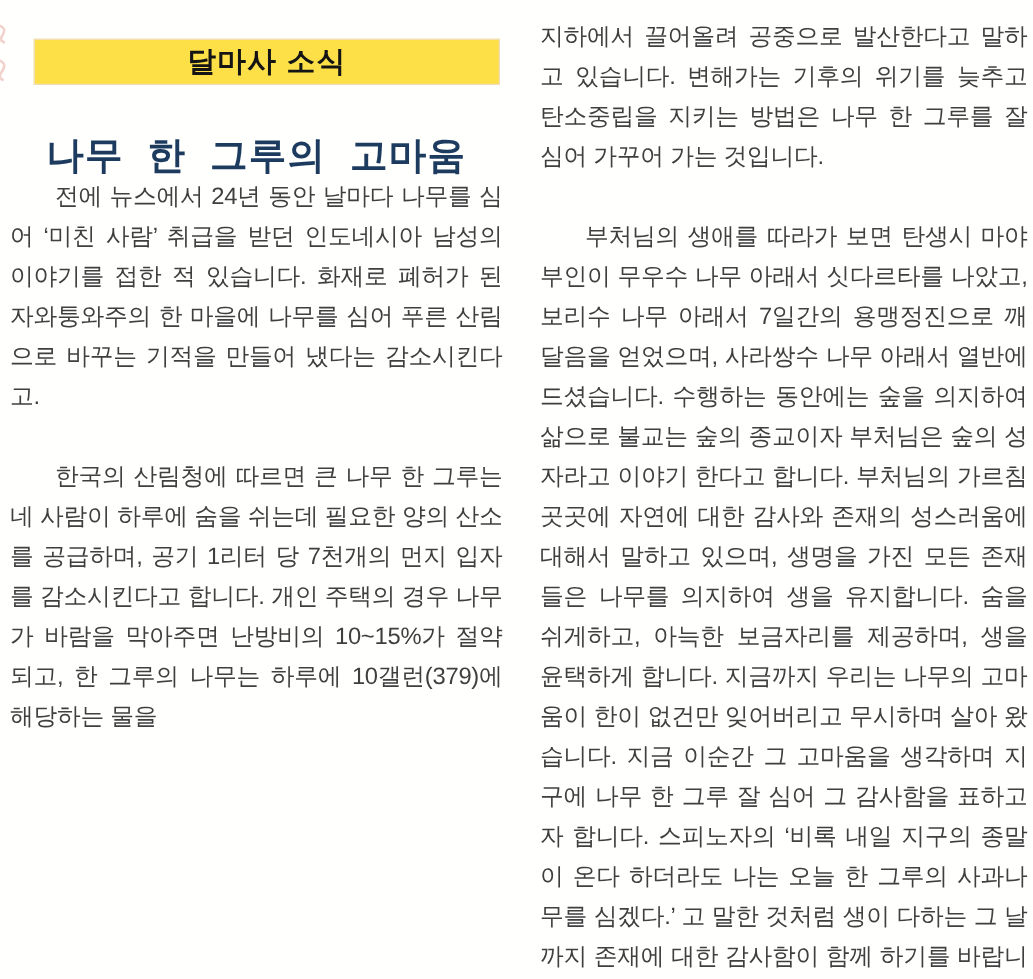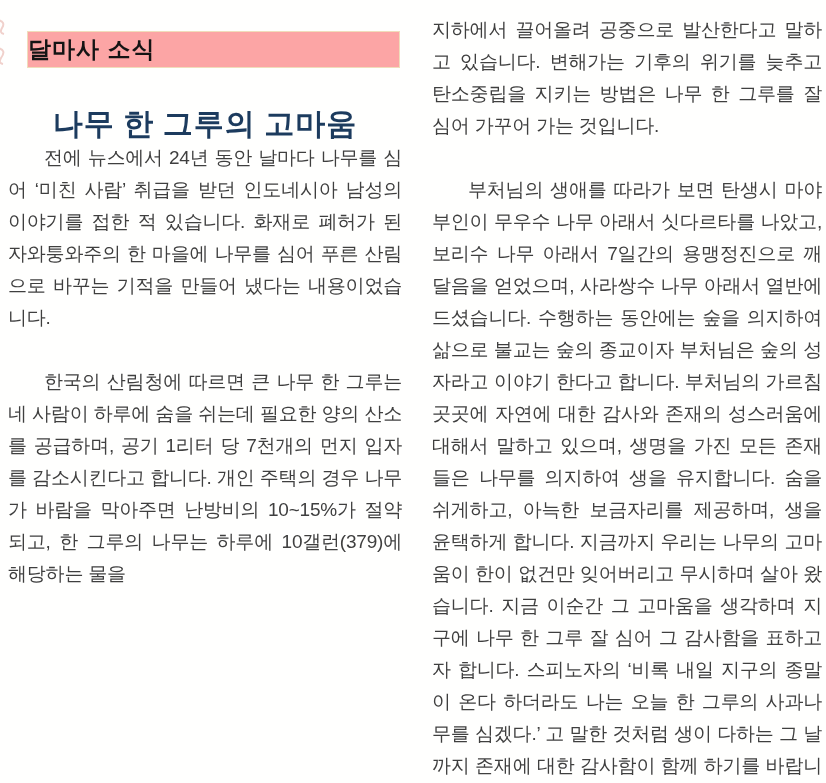--- a/index.html
+++ b/index.html
@@ -24,39 +24,40 @@
     width: 14px;
     height: 60px;
     opacity: 0.45;
   }
   .banner {
     position: absolute;
     left: 27px;
     top: 31px;
     width: 373px;
     height: 37px;
-    background: #fca5a5;
+    background: #fde047;
     border: 1px solid #f0ddbb;
     box-sizing: border-box;
     display: flex;
     align-items: center;
+    justify-content: center;
   }
   .banner-label {
     font-size: 23px;
     font-weight: bold;
     color: #141414;
     letter-spacing: 1px;
   }
   .article-title {
     position: absolute;
     left: 8px;
     top: 84px;
     width: 394px;
     text-align: center;
-    font-family: Liberation Serif, serif;
+    font-family: Liberation Mono, monospace;
     font-size: 30px;
     font-weight: bold;
     color: #1c3b5e;
     letter-spacing: 1px;
   }
   .col {
     position: absolute;
     font-size: 19px;
     line-height: 32px;
     text-align: justify;
@@ -92,21 +93,21 @@
     <path d="M -2 40 Q 7 42 1 50 Q -2 55 3 56" stroke="#e09a90" stroke-width="2" fill="none"></path>
   </svg>
 
   <div class="banner">
     <span class="banner-label">달마사 소식</span>
   </div>
 
   <h1 class="article-title">나무 한 그루의 고마움</h1>
 
   <div class="col col-left">
-    <p class="para-indent">전에 뉴스에서 24년 동안 날마다 나무를 심어 ‘미친 사람’ 취급을 받던 인도네시아 남성의 이야기를 접한 적 있습니다. 화재로 폐허가 된 자와퉁와주의 한 마을에 나무를 심어 푸른 산림으로 바꾸는 기적을 만들어 냈다는 내용이었습니다.</p>
+    <p class="para-indent">전에 뉴스에서 24년 동안 날마다 나무를 심어 ‘미친 사람’ 취급을 받던 인도네시아 남성의 이야기를 접한 적 있습니다. 화재로 폐허가 된 자와퉁와주의 한 마을에 나무를 심어 푸른 산림으로 바꾸는 기적을 만들어 냈다는 감소시킨다고.</p>
     <p class="para-indent para-gap">한국의 산림청에 따르면 큰 나무 한 그루는 네 사람이 하루에 숨을 쉬는데 필요한 양의 산소를 공급하며, 공기 1리터 당 7천개의 먼지 입자를 감소시킨다고 합니다. 개인 주택의 경우 나무가 바람을 막아주면 난방비의 10~15%가 절약되고, 한 그루의 나무는 하루에 10갤런(379)에 해당하는 물을</p>
   </div>
 
   <div class="col col-right">
     <p>지하에서 끌어올려 공중으로 발산한다고 말하고 있습니다. 변해가는 기후의 위기를 늦추고 탄소중립을 지키는 방법은 나무 한 그루를 잘 심어 가꾸어 가는 것입니다.</p>
     <p class="para-indent para-gap">부처님의 생애를 따라가 보면 탄생시 마야부인이 무우수 나무 아래서 싯다르타를 나았고, 보리수 나무 아래서 7일간의 용맹정진으로 깨달음을 얻었으며, 사라쌍수 나무 아래서 열반에 드셨습니다. 수행하는 동안에는 숲을 의지하여 삶으로 불교는 숲의 종교이자 부처님은 숲의 성자라고 이야기 한다고 합니다. 부처님의 가르침 곳곳에 자연에 대한 감사와 존재의 성스러움에 대해서 말하고 있으며, 생명을 가진 모든 존재들은 나무를 의지하여 생을 유지합니다. 숨을 쉬게하고, 아늑한 보금자리를 제공하며, 생을 윤택하게 합니다. 지금까지 우리는 나무의 고마움이 한이 없건만 잊어버리고 무시하며 살아 왔습니다. 지금 이순간 그 고마움을 생각하며 지구에 나무 한 그루 잘 심어 그 감사함을 표하고자 합니다. 스피노자의 ‘비록 내일 지구의 종말이 온다 하더라도 나는 오늘 한 그루의 사과나무를 심겠다.’ 고 말한 것처럼 생이 다하는 그 날까지 존재에 대한 감사함이 함께 하기를 바랍니다.</p>
 
   </div>
 
 </div>

